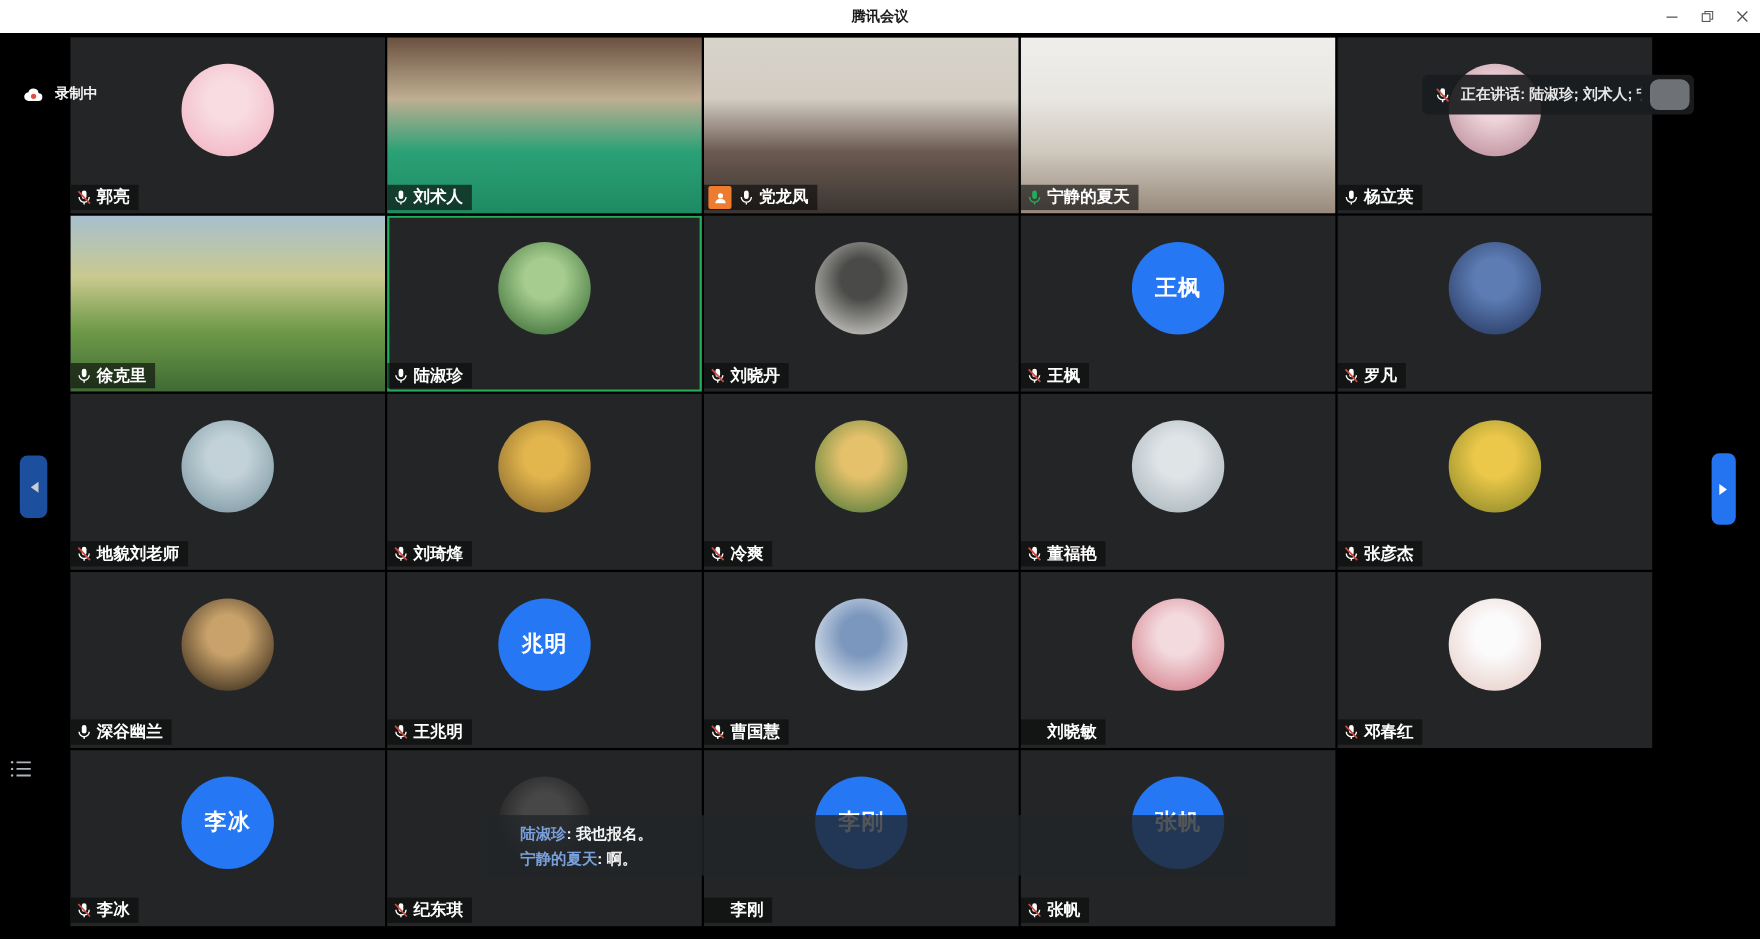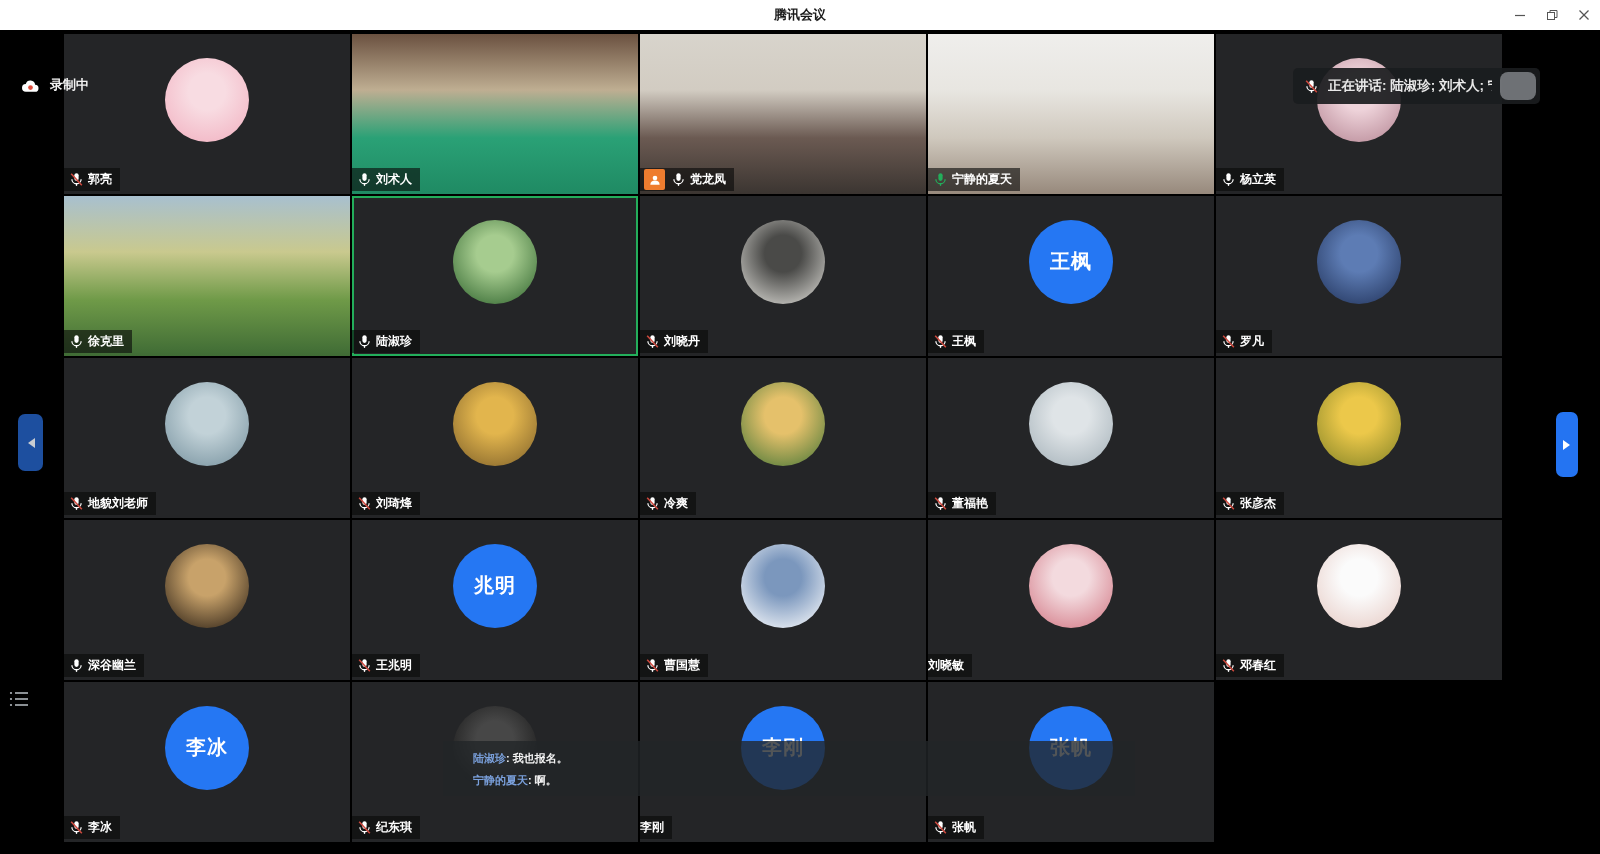--- a/index.html
+++ b/index.html
@@ -27,22 +27,22 @@
   .tile.speaking-border { box-shadow: inset 0 0 0 2px #23ae5b; }
   .video-fill { position:absolute; inset:0; }
   .avatar { position:absolute; left:50%; top:41%; transform:translate(-50%,-50%);
             width:84px; height:84px; border-radius:50%; display:flex; align-items:center;
             justify-content:center; }
   .avatar .initials { color:#fff; font-size:20px; letter-spacing:1px; }
 
   .name-label { position:absolute; left:0; bottom:3px; display:flex; align-items:center;
                 background:rgba(10,10,10,.62); height:23px; padding:0 8px 0 4px; gap:3px;
                 max-width:96%; }
-  .name-label.no-mic { padding-left:0; }
-  .name-label .pname { color:#fff; font-size:12px; white-space:nowrap; }
+  .name-label.no-mic { padding-left:24px; }
+  .name-label .pname { color:#fff; font-size:15px; white-space:nowrap; }
   .mic { display:flex; align-items:center; }
   .host-badge { width:21px; height:21px; background:#ee7c2f; border-radius:2px;
                 display:flex; align-items:center; justify-content:center; margin-right:2px; }
 
   
   .recording { position:absolute; left:20px; top:46px; display:flex; 
                gap:9px; z-index:6; }
   .recording span { color:#f2f2f2; font-size:13px; }
 
   .speaking-banner { position:absolute; left:1293px; top:38px; width:247px; height:36px;
@@ -56,21 +56,21 @@
   .page-btn { position:absolute; border:none; display:flex; align-items:center;
               justify-content:center; z-index:7; }
   .page-left  { left:18px;  top:384px; width:25px; height:57px; border-radius:7px; background:#1d4f9f; }
   .page-right { left:1556px; top:382px; width:22px; height:65px; border-radius:7px; background:#2474f2; }
 
   .list-toggle { position:absolute; left:6px; top:656px; width:26px; height:26px; z-index:6;
                  background:transparent; border:none; display:flex; align-items:center; justify-content:center; }
 
   .chat-overlay { position:absolute; left:443px; top:711px; width:692px; height:55px;
                   background:rgba(33,37,40,.78); z-index:5; padding:6px 0 0 30px; }
-  .chat-line { line-height:22px; font-size:11px; white-space:nowrap; }
+  .chat-line { line-height:22px; font-size:14px; white-space:nowrap; }
   .chat-sender { color:#7aa0dc; }
   .chat-text { color:#f2f2f2; }
 </style>
 </head>
 <body>
 
 <div class="window">
 
   <div class="titlebar">
     <span class="title">腾讯会议</span>

